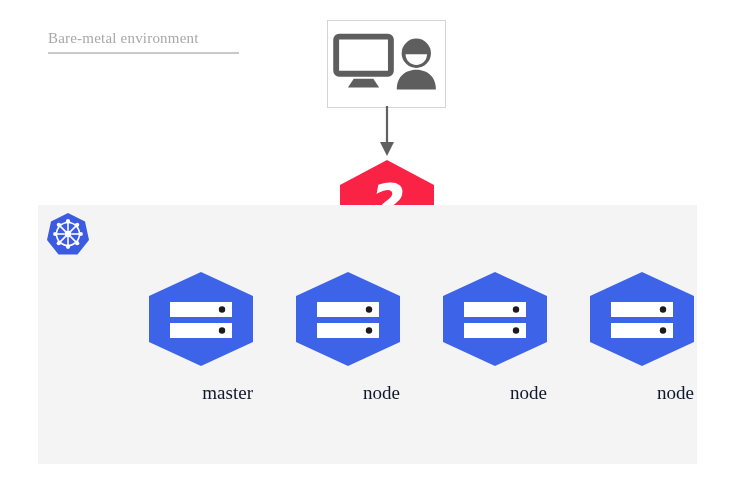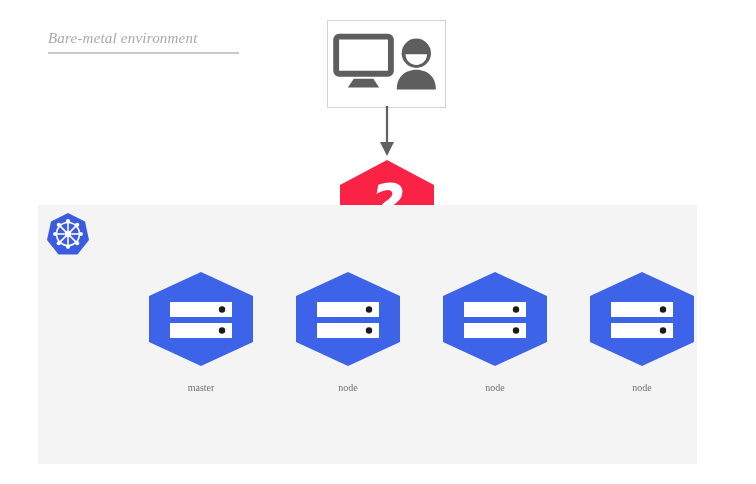--- a/index.html
+++ b/index.html
@@ -26,21 +26,20 @@
   
   .title {
     position: absolute;
     left: 48px;
     top: 30px;
     font-family: "Liberation Serif", serif;
     font-size: 15px;
     color: #a8a8a8;
     letter-spacing: 0.2px;
     white-space: nowrap;
-    font-style: italic;
   }
   .title-underline {
     position: absolute;
     left: 48px;
     top: 52px;
     width: 191px;
     height: 2px;
     background: #c9c9c9;
   }
 
@@ -144,24 +143,24 @@
     top: 30px;
     transform: translateX(-50%);
     width: 62px;
     height: 36px;
   }
   .node .node-label {
     position: absolute;
     left: 0;
     top: 110px;
     width: 104px;
-    text-align: center;
+    text-align: right;
     font-family: "Liberation Serif", serif;
-    font-size: 10px;
-    color: #737373;
+    font-size: 19px;
+    color: #0f172a;
   }
   .node-0 { left: 111px; }
   .node-1 { left: 258px; }
   .node-2 { left: 405px; }
   .node-3 { left: 552px; }
 </style>
 </head>
 <body>
 
 <div id="canvas">

